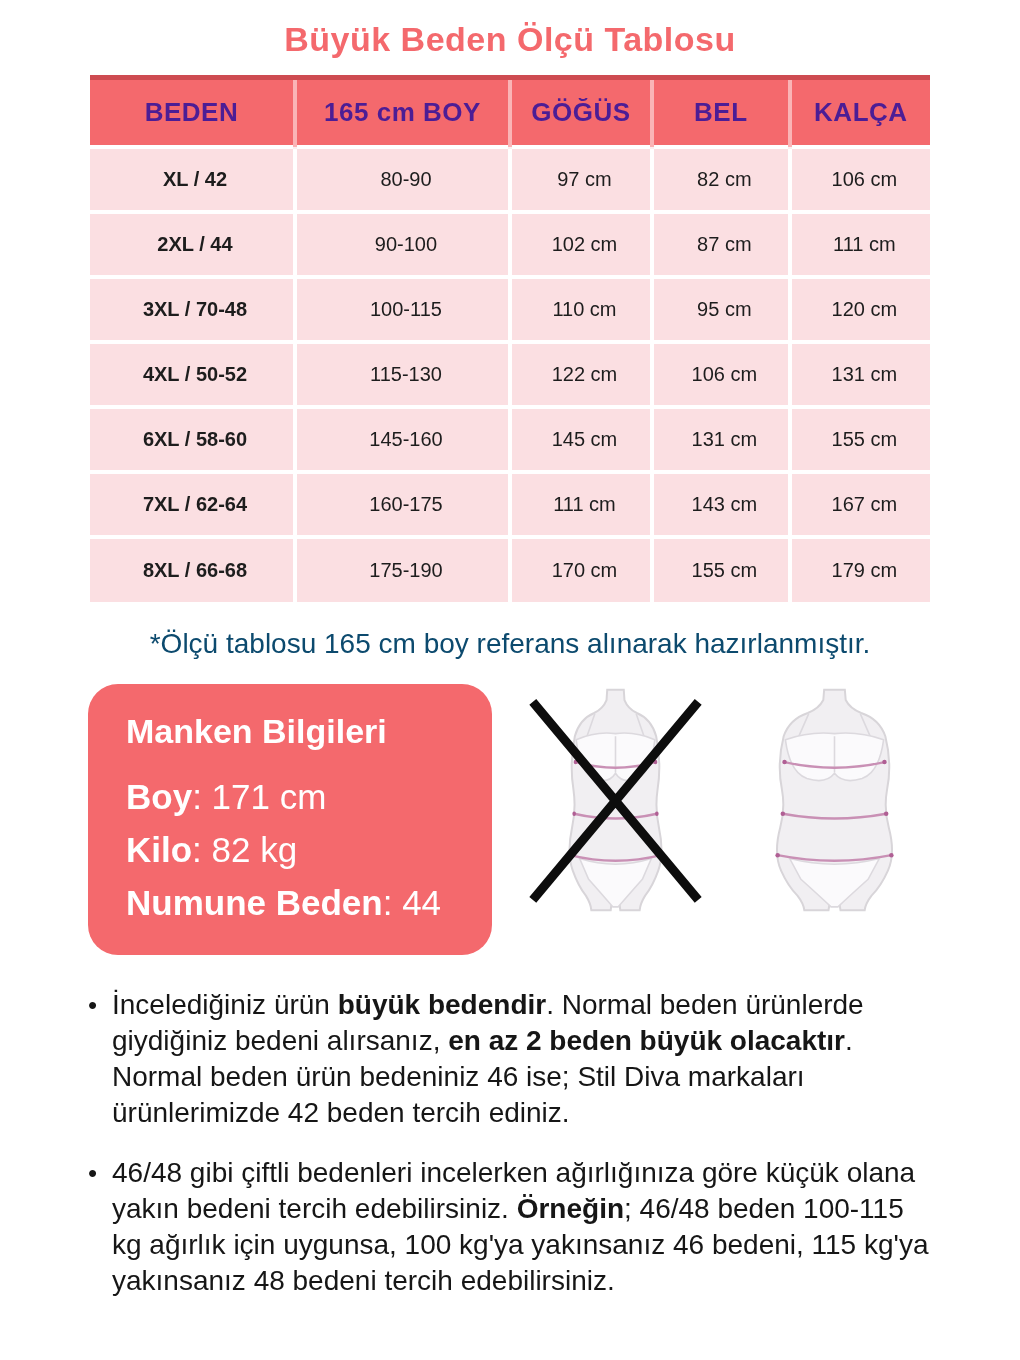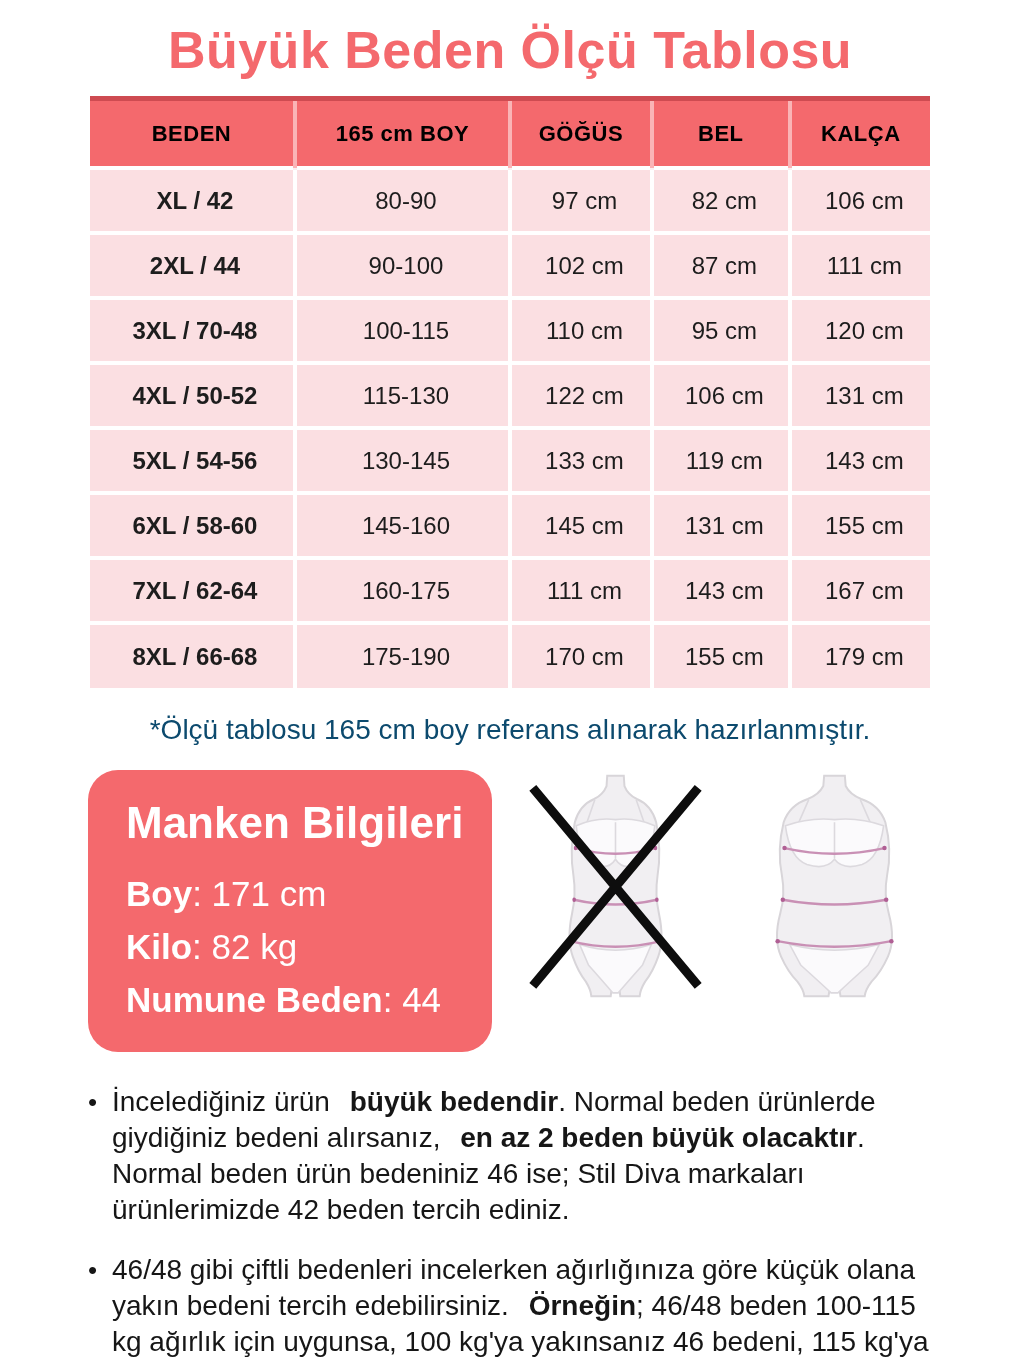--- a/index.html
+++ b/index.html
@@ -12,69 +12,69 @@
   html,body{margin:0;padding:0;}
   body{
     width:1020px;height:1360px;background:#ffffff;
     font-family:"Liberation Sans", sans-serif;color:var(--text-dark);
   }
   .page{width:1020px;height:1360px;overflow:hidden;}
 
   
   .page-title{
     margin:20px 0 16px;text-align:center;
-    color:var(--accent);font-size:52px;font-weight:800;letter-spacing:.5px;
+    color:var(--accent);font-size:34px;font-weight:800;letter-spacing:.5px;
   }
 
   
   .table-wrap{margin:0 90px;border-top:5px solid var(--accent-dark);}
   table{width:100%;border-collapse:collapse;table-layout:fixed;}
   thead th{
-    background:var(--accent);color:#000000;
-    font-size:22px;font-weight:700;letter-spacing:.5px;
+    background:var(--accent);color:#4c1d95;
+    font-size:26px;font-weight:700;letter-spacing:.5px;
     height:67px;text-align:center;vertical-align:middle;
     border-left:4px solid rgba(255,255,255,.5);
   }
   thead th:first-child{border-left:none;}
   tbody td{
     background:var(--cell-pink);
-    font-size:24px;text-align:center;vertical-align:middle;
+    font-size:20px;text-align:center;vertical-align:middle;
     height:65px;border-top:4px solid #ffffff;border-left:4px solid #ffffff;padding-left:8px;
   }
   tbody td:first-child{border-left:none;font-weight:700;}
 
   .footnote{margin:26px 0 0;text-align:center;font-size:28px;color:#0c4a6e;}
 
   
   .info-row{display:flex;align-items:flex-start;margin:24px 88px 0;}
   .model-box{
     width:412px;background:var(--accent);color:#ffffff;
     border-radius:30px;padding:28px 26px 32px 38px;
   }
-  .model-title{font-size:44px;font-weight:800;margin-bottom:26px;}
+  .model-title{font-size:34px;font-weight:800;margin-bottom:26px;}
   .model-field{font-size:35px;margin-top:13px;}
   .model-field .lbl{font-weight:800;}
   .figures{display:flex;gap:24px;margin-left:26px;padding-top:4px;}
   .figures svg{display:block;}
 
   svg .body{fill:#f1eff2;stroke:#d8d5d9;stroke-width:2;vector-effect:non-scaling-stroke;}
   svg .cloth{fill:#fbfafc;stroke:#dcd9de;stroke-width:1.6;vector-effect:non-scaling-stroke;}
   svg .seam{fill:none;stroke:#dcd9de;stroke-width:1.6;vector-effect:non-scaling-stroke;}
   svg .measure{fill:none;stroke:#c990b5;stroke-width:2.4;vector-effect:non-scaling-stroke;}
   svg .mdot{fill:#b05f94;}
   svg .xmark{fill:none;stroke:#0d0d0d;stroke-width:9;stroke-linecap:butt;vector-effect:non-scaling-stroke;}
 
   
   .notes{margin:32px 86px 0;padding:0;list-style:none;}
   .notes li{
     position:relative;padding-left:26px;margin-bottom:24px;
     font-size:28px;line-height:36px;color:#161616;
   }
   .notes li::before{content:"\2022";position:absolute;left:2px;top:0;font-size:26px;}
-  .notes b{font-weight:800;margin-left:12px;}
+  .notes b{font-weight:800;}
 </style>
 </head>
 <body>
 
 <div class="page">
 
   <h1 class="page-title">Büyük Beden Ölçü Tablosu</h1>
 
   <div class="table-wrap">
     <table>
@@ -115,27 +115,20 @@
             <td>110 cm</td>
             <td>95 cm</td>
             <td>120 cm</td>
           </tr>
           <tr>
             <td>4XL / 50-52</td>
             <td>115-130</td>
             <td>122 cm</td>
             <td>106 cm</td>
             <td>131 cm</td>
-          </tr>
-          <tr>
-            <td>5XL / 54-56</td>
-            <td>130-145</td>
-            <td>133 cm</td>
-            <td>119 cm</td>
-            <td>143 cm</td>
           </tr>
           <tr>
             <td>6XL / 58-60</td>
             <td>145-160</td>
             <td>145 cm</td>
             <td>131 cm</td>
             <td>155 cm</td>
           </tr>
           <tr>
             <td>7XL / 62-64</td>

